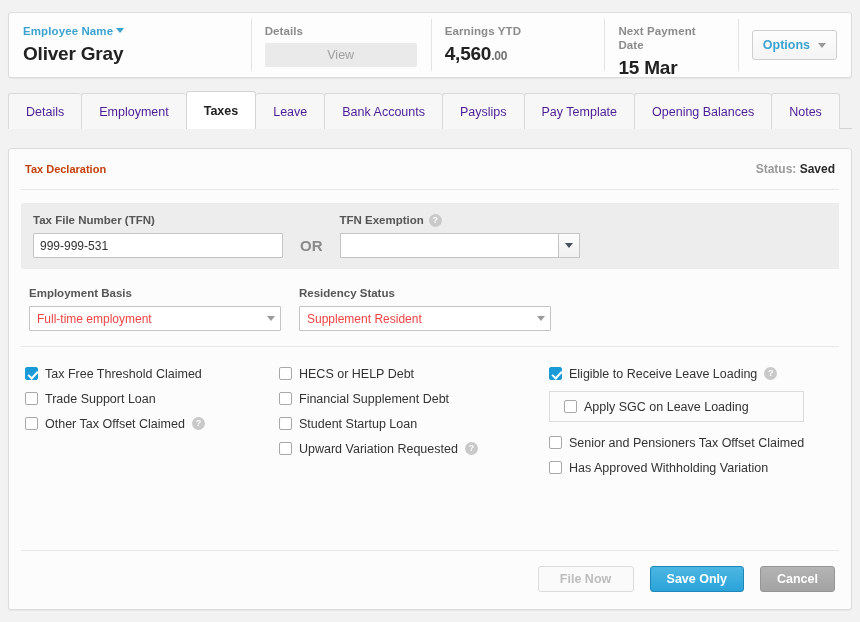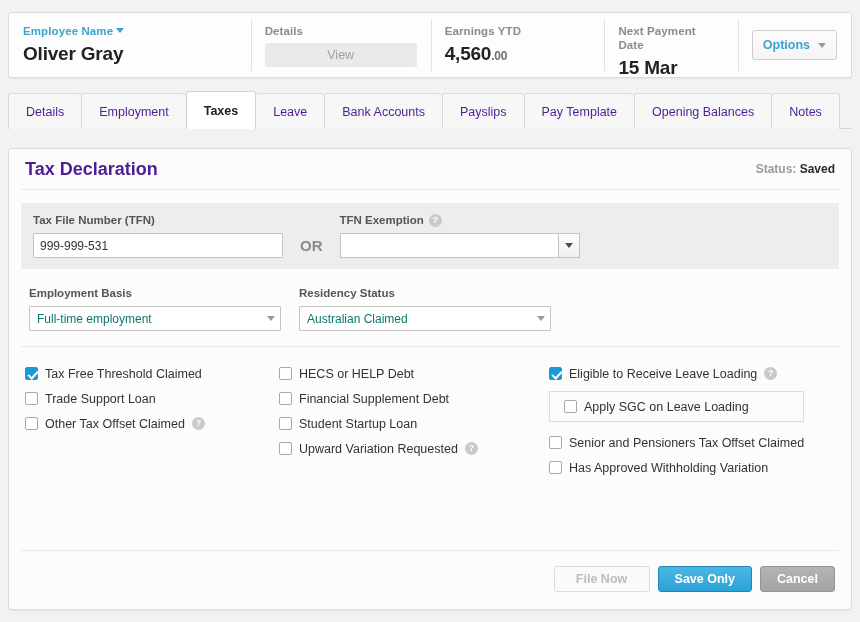--- a/index.html
+++ b/index.html
@@ -81,21 +81,21 @@
   
   .card {
     position: absolute; left: 8px; top: 148px; width: 844px; height: 462px;
     background: #fcfcfc; border: 1px solid #dcdcdc; border-radius: 3px;
     box-shadow: 0 1px 1px rgba(0,0,0,.05);
   }
   .card-head {
     height: 40px; padding: 0 16px; display: flex; align-items: center;
     justify-content: space-between;
   }
-  .card-title { font-size: 18px; font-weight: bold; color: #4c1d95; }
+  .card-title { font-size: 11px; font-weight: bold; color: #c2410c; }
   .status { font-size: 12px; color: #9a9a9a; font-weight: bold; }
   .status b { color: #2b2b2b; }
   .divider { height: 1px; background: #e8e8e8; margin: 0 12px; }
 
   
   .tfn-panel {
     margin: 13px 12px 0 12px; background: #ededed; height: 66px;
     display: flex; align-items: flex-start; padding: 9px 12px 0 12px;
   }
   .field-label {
@@ -133,21 +133,21 @@
     border-right: 4px solid transparent; border-top: 5px solid #46515e;
   }
   .tfn-exempt input { width: 218px; }
 
   
   .selrow { display: flex; margin: 16px 0 0 20px; }
   .selgroup + .selgroup { margin-left: 18px; }
   .sel {
     height: 25px; border: 1px solid #c4c4c4; background: #fff;
     display: flex; align-items: center; justify-content: space-between;
-    padding: 0 5px 0 7px; font-size: 12px; color: #0f766e; cursor: pointer;
+    padding: 0 5px 0 7px; font-size: 12px; color: #ef4444; cursor: pointer;
     border-radius: 1px;
   }
   .sel .arrow-tri { border-top-color: #9b9b9b; }
   .sel-emp { width: 252px; }
   .sel-res { width: 252px; }
 
   
   .cbwrap { display: flex; padding: 14px 0 0 0; }
   .cbcol  { }
   .cbcol-1 { width: 270px; padding-left: 16px; }
@@ -171,21 +171,21 @@
     margin: 5px 0 8px 0; width: 255px; height: 31px;
     border: 1px solid #dcdcdc; background: #fcfcfc;
     display: flex; align-items: center; padding-left: 14px;
   }
   .sgc-box .cb { height: auto; }
 
   
   .foot-div { position: absolute; left: 12px; right: 12px; bottom: 58px; height: 1px; background: #e8e8e8; }
   .footer {
     position: absolute; right: 16px; bottom: 17px;
-    display: flex; gap: 8px; align-items: center;
+    display: flex; gap: 16px; align-items: center;
   }
   .btn {
     height: 26px; padding: 0 16px; font-size: 12.5px; font-weight: bold;
     border-radius: 3px; cursor: pointer; font-family: "Liberation Sans", sans-serif;
     display: flex; align-items: center; justify-content: center;
   }
   .btn-file { background: #fafafa; border: 1px solid #dcdcdc; color: #bdbdbd; min-width: 96px; }
   .btn-save { background: linear-gradient(#4cb6e3,#2ba3d8); border: 1px solid #1d87b8; color: #fff; min-width: 94px; }
   .btn-cancel { background: linear-gradient(#b4b4b4,#a3a3a3); border: 1px solid #959595; color: #fff; min-width: 66px; }
 </style>
@@ -277,21 +277,21 @@
       <div class="selgroup">
         <div class="field-label">Employment Basis</div>
         <div class="sel sel-emp">
           <span>Full-time employment</span>
           <span class="arrow-tri"></span>
         </div>
       </div>
       <div class="selgroup">
         <div class="field-label">Residency Status</div>
         <div class="sel sel-res">
-          <span>Australian Claimed</span>
+          <span>Supplement Resident</span>
           <span class="arrow-tri"></span>
         </div>
       </div>
     </div>
 
     <div class="divider" style="margin-top:15px"></div>
 
     <div class="cbwrap">
       <div class="cbcol cbcol-1" id="col1">
           <div class="cb">

